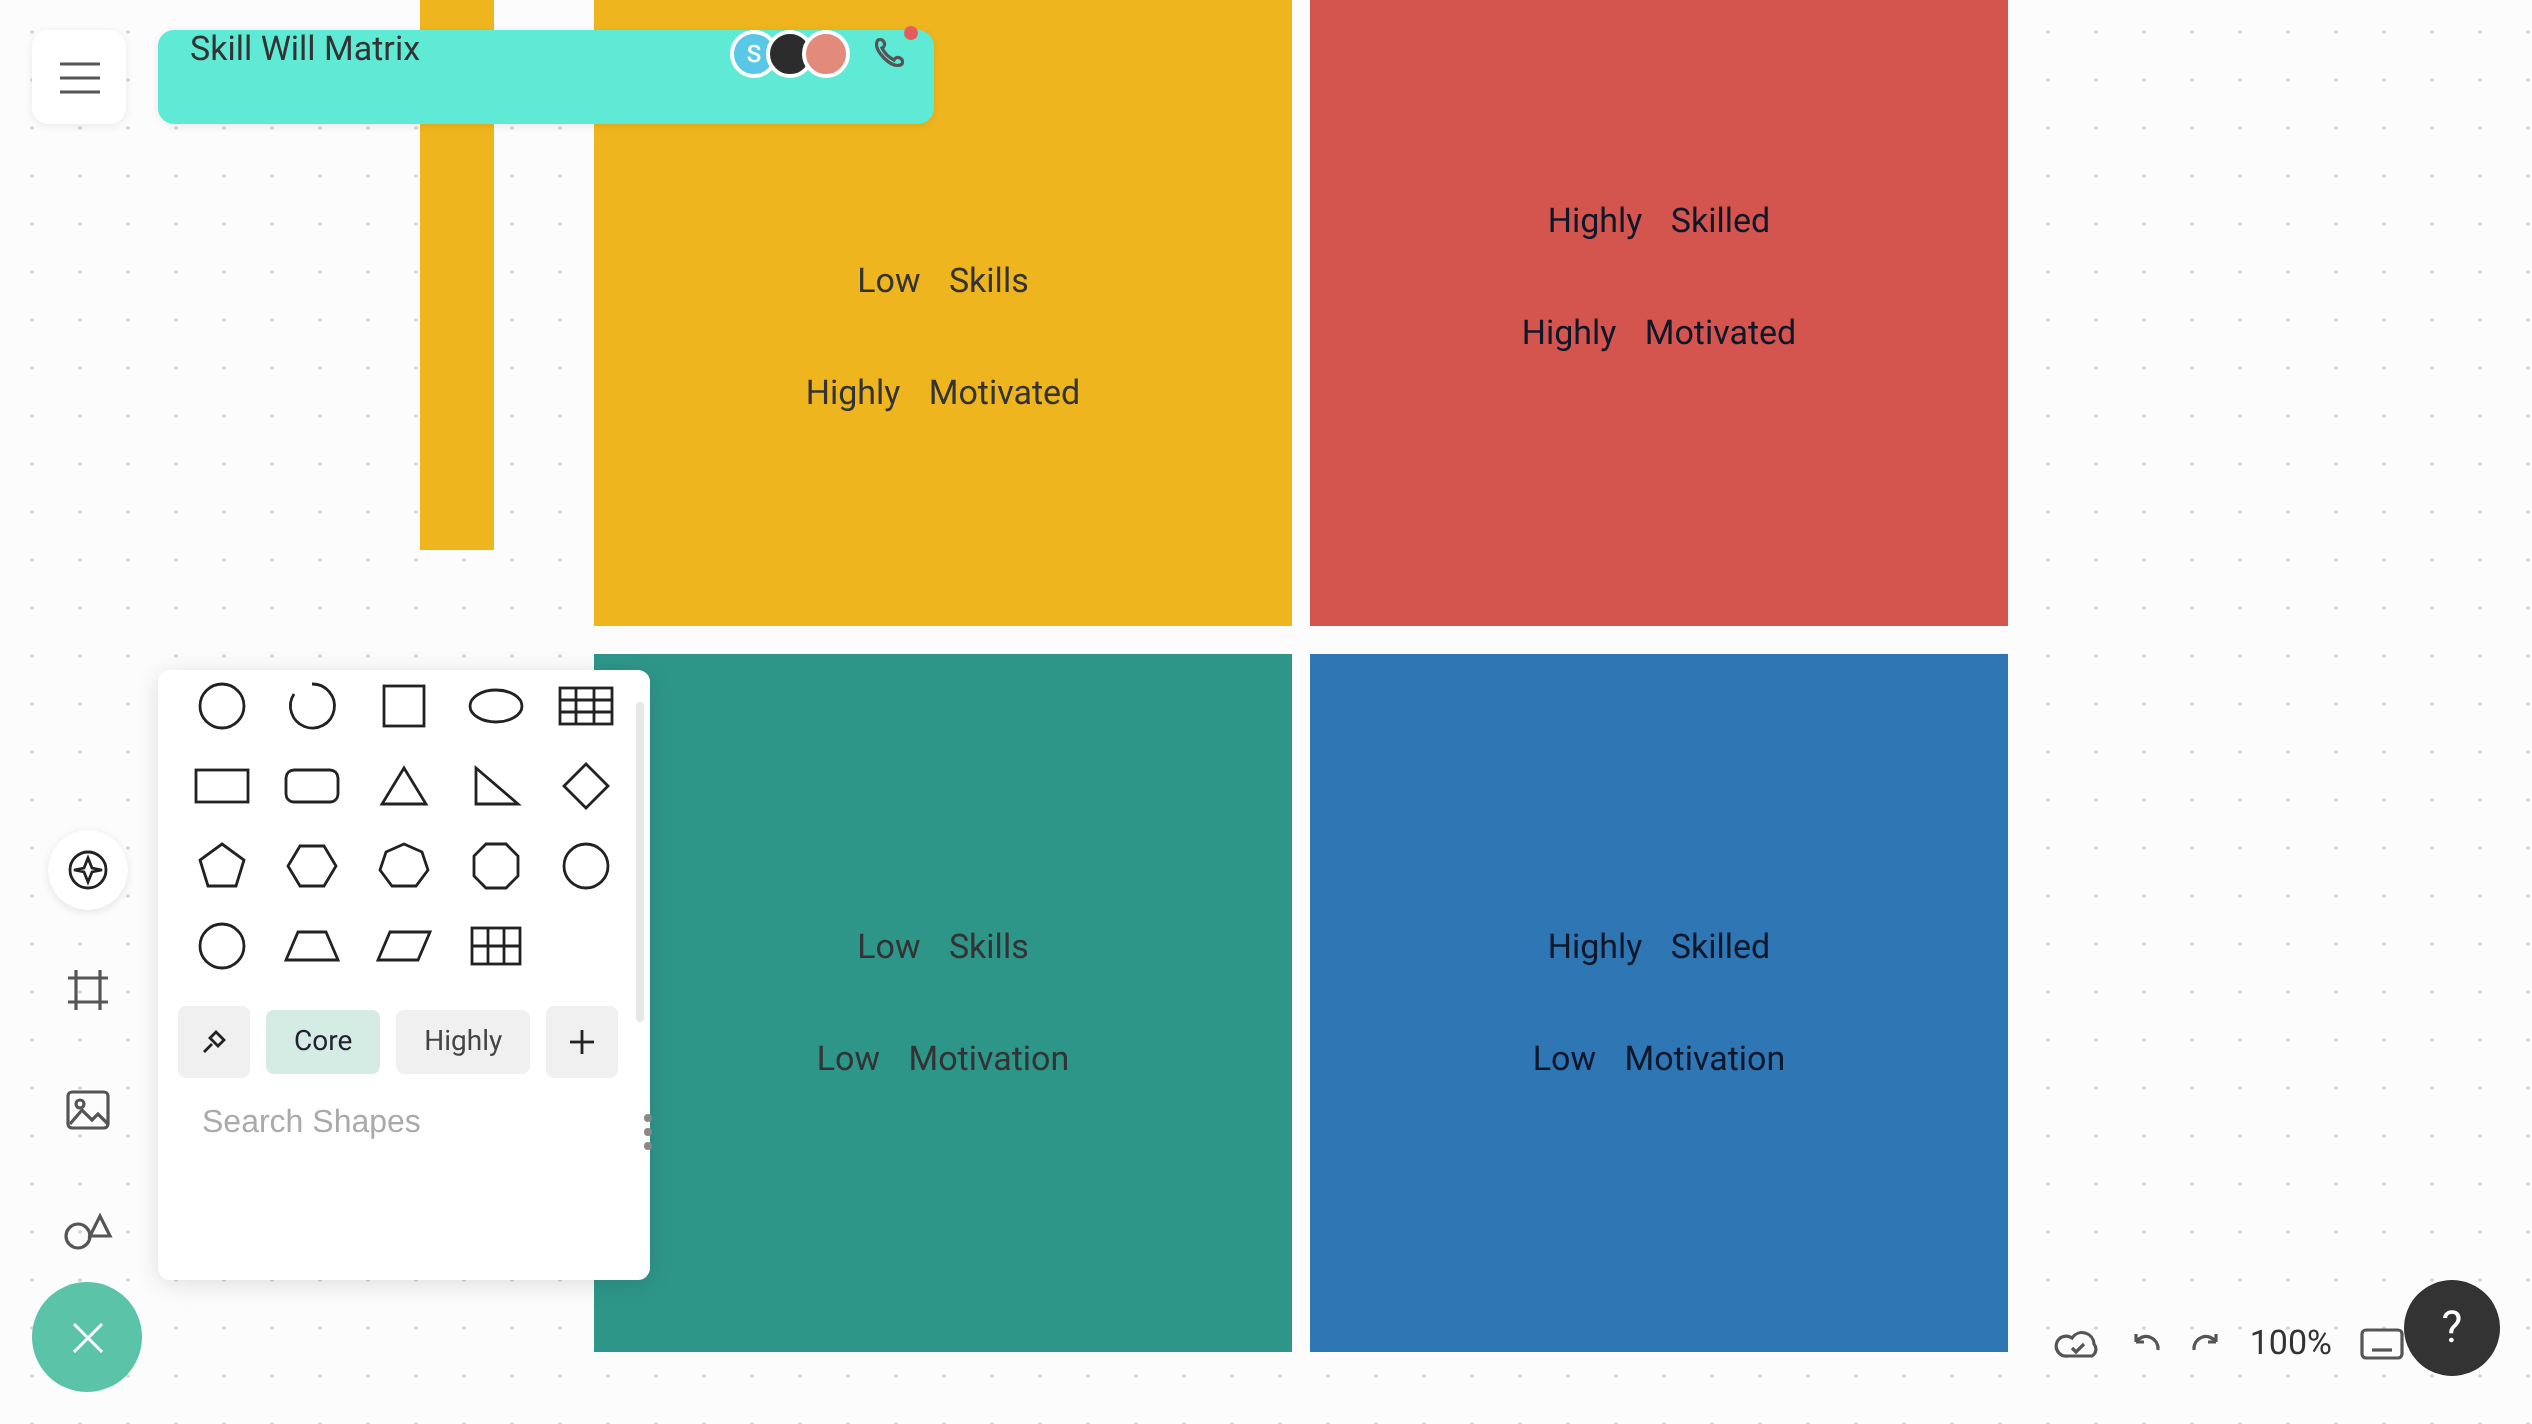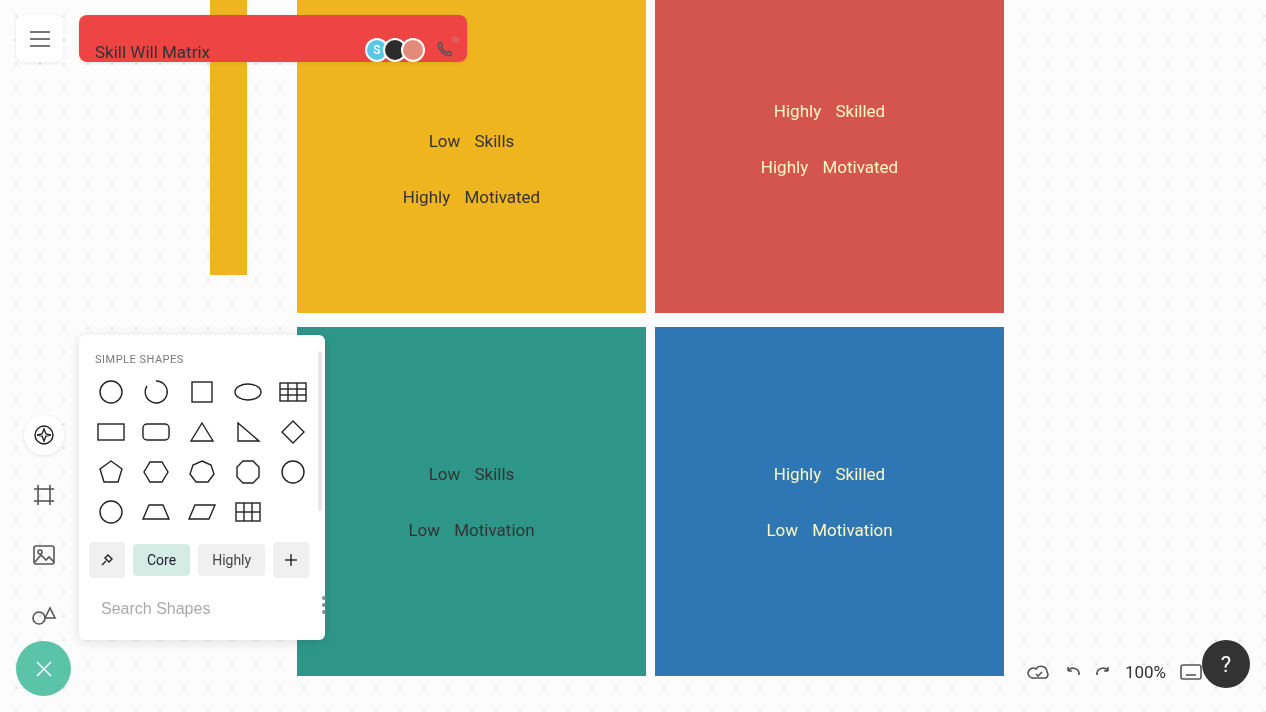--- a/index.html
+++ b/index.html
@@ -24,23 +24,23 @@
     position: absolute; top: 15px; left: 16px;
     width: 47px; height: 47px;
     background: #fff; border-radius: 8px;
     box-shadow: 0 1px 4px rgba(0,0,0,0.08);
     display: flex; align-items: center; justify-content: center;
     cursor: pointer;
   }
   .title-bar {
     position: absolute; top: 15px; left: 79px;
     height: 47px; width: 388px;
-    background: #ef4444; border-radius: 8px;
+    background: #5eead4; border-radius: 8px;
     box-shadow: 0 1px 4px rgba(0,0,0,0.08);
-    display: flex; align-items: flex-end; justify-content: space-between;
+    display: flex; align-items: flex-start; justify-content: space-between;
     padding: 0 10px 0 16px;
   }
   .title-text { font-size: 17px; color: #333; }
   .collab { display: flex; align-items: center; gap: 8px; }
   .avatars { display: flex; }
   .avatar {
     width: 24px; height: 24px; border-radius: 50%;
     margin-left: -6px; border: 2px solid #fff;
     display: flex; align-items: center; justify-content: center;
     font-size: 12px; color: #fff; font-weight: 500;
@@ -56,21 +56,21 @@
   .quad {
     position: absolute; width: 349px; height: 349px;
     display: flex; flex-direction: column; align-items: center; justify-content: center;
     color: #333; font-size: 17px;
   }
   .quad .line { margin: 18px 0; word-spacing: 10px; }
   .q-tl { left: 297px; top: -36px;  height: 349px; background: #efb51e; }
   .q-tr { left: 655px; top: -36px;  height: 349px; background: #d4554d; }
   .q-bl { left: 297px; top: 327px; height: 349px; background: #2e9689; }
   .q-br { left: 655px; top: 327px; height: 349px; background: #2f76b5; }
-  .q-tr .line, .q-br .line { color: #fef9c3; }
+  .q-tr .line, .q-br .line { color: #0f172a; }
   .q-tl { align-items: center; padding-top: 60px; }
 
   
   .tool-rail {
     position: absolute; left: 24px; top: 415px;
     display: flex; flex-direction: column; gap: 20px;
   }
   .tool-rail .tool {
     width: 40px; height: 40px; border-radius: 50%;
     background: #fff; box-shadow: 0 1px 4px rgba(0,0,0,0.1);
@@ -110,21 +110,21 @@
   .panel-tabs {
     display:flex; gap:8px; padding: 6px 10px; align-items:center;
   }
   .panel-tab {
     padding: 8px 14px; border-radius: 4px; font-size: 14px; color:#444;
     background:#f0f0f0; cursor:pointer;
   }
   .panel-tab.active { background:#d5ece4; color:#223; }
   .panel-tab.icon-tab { width:36px; height:36px; padding:0; display:flex; align-items:center; justify-content:center; }
   .panel-search {
-    display:flex; align-items:flex-end; padding: 8px 12px 12px; gap:10px;
+    display:flex; align-items:flex-start; padding: 8px 12px 12px; gap:10px;
   }
   .panel-search input {
     flex:1; border:none; outline:none; font-size:16px; color:#555; background:transparent;
   }
   .panel-search input::placeholder { color:#aaa; }
   .kebab { display:flex; flex-direction:column; gap:3px; cursor:pointer; padding:4px; }
   .kebab span { width:4px; height:4px; background:#888; border-radius:50%; }
   .panel-scroll-track {
     position:absolute; right:3px; top:16px; width:4px; height:160px;
     background:#e8e8e8; border-radius:2px;
@@ -229,21 +229,20 @@
 
 <div class="close-fab">
   <svg width="20" height="20">
     <line x1="3" y1="3" x2="17" y2="17" stroke="#fff" stroke-width="1.5"></line>
     <line x1="17" y1="3" x2="3" y2="17" stroke="#fff" stroke-width="1.5"></line>
   </svg>
 </div>
 
 <div class="shapes-panel">
   <div class="panel-scroll-track"></div>
-  <div class="panel-title">SIMPLE SHAPES</div>
   <div class="shape-grid">
 
     <div class="shape-cell">
         <svg width="26" height="26">
           <circle cx="13" cy="13" r="11" class="stroke"></circle>
         </svg>
       </div>
     <div class="shape-cell">
         <svg width="26" height="26">
           <path d="M13 2 A11 11 0 1 1 4 7" class="stroke"></path>

